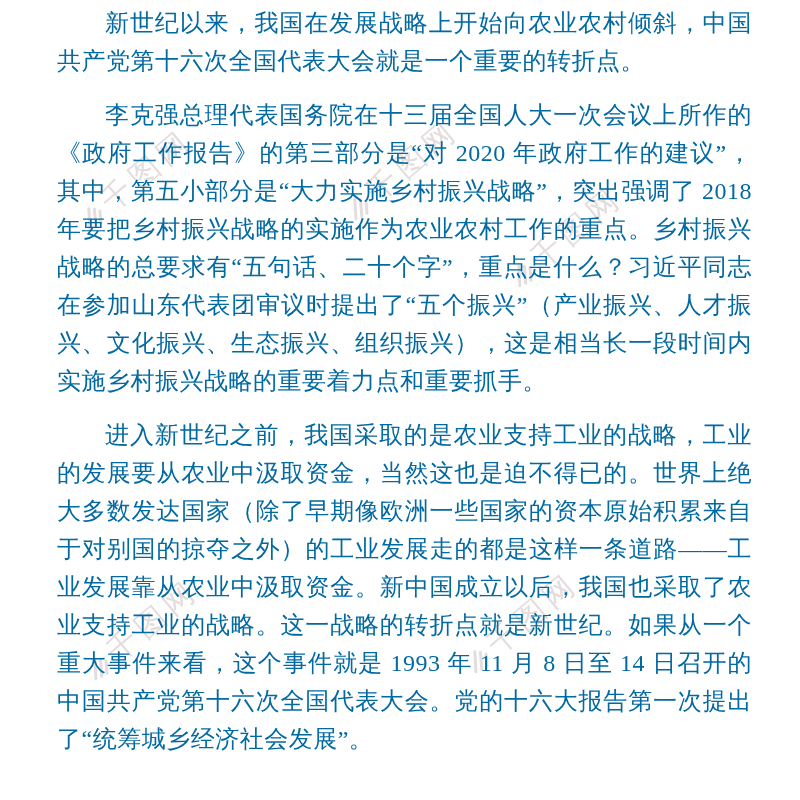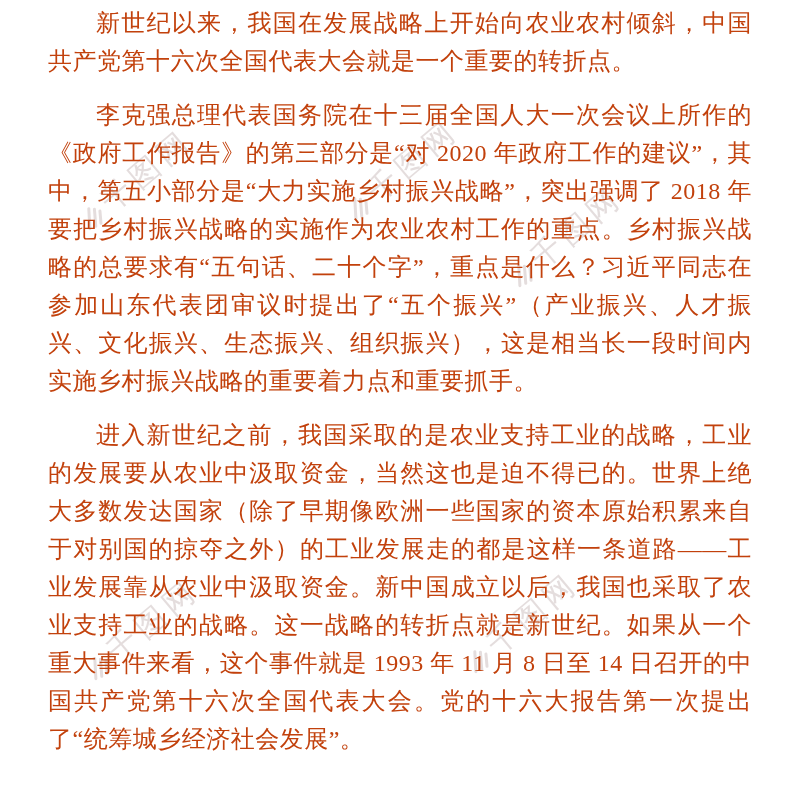--- a/index.html
+++ b/index.html
@@ -17,24 +17,24 @@
     background: #ffffff;
     font-family: "Liberation Serif", "DejaVu Serif", serif;
   }
   .content {
     position: relative;
     z-index: 2;
     padding: 4px 48px 0 48px;
     box-sizing: border-box;
   }
   .content p {
-    margin: 0 0 16px 0;
+    margin: 0 0 16px 9px;
     font-size: 24px;
     line-height: 38px;
-    color: #c2410c;
+    color: #0369a1;
     text-align: justify;
     text-justify: inter-ideograph;
     text-indent: 2em;
     letter-spacing: 0.5px;
   }
   .watermark-layer {
     position: absolute;
     inset: 0;
     z-index: 1;
     pointer-events: none;

